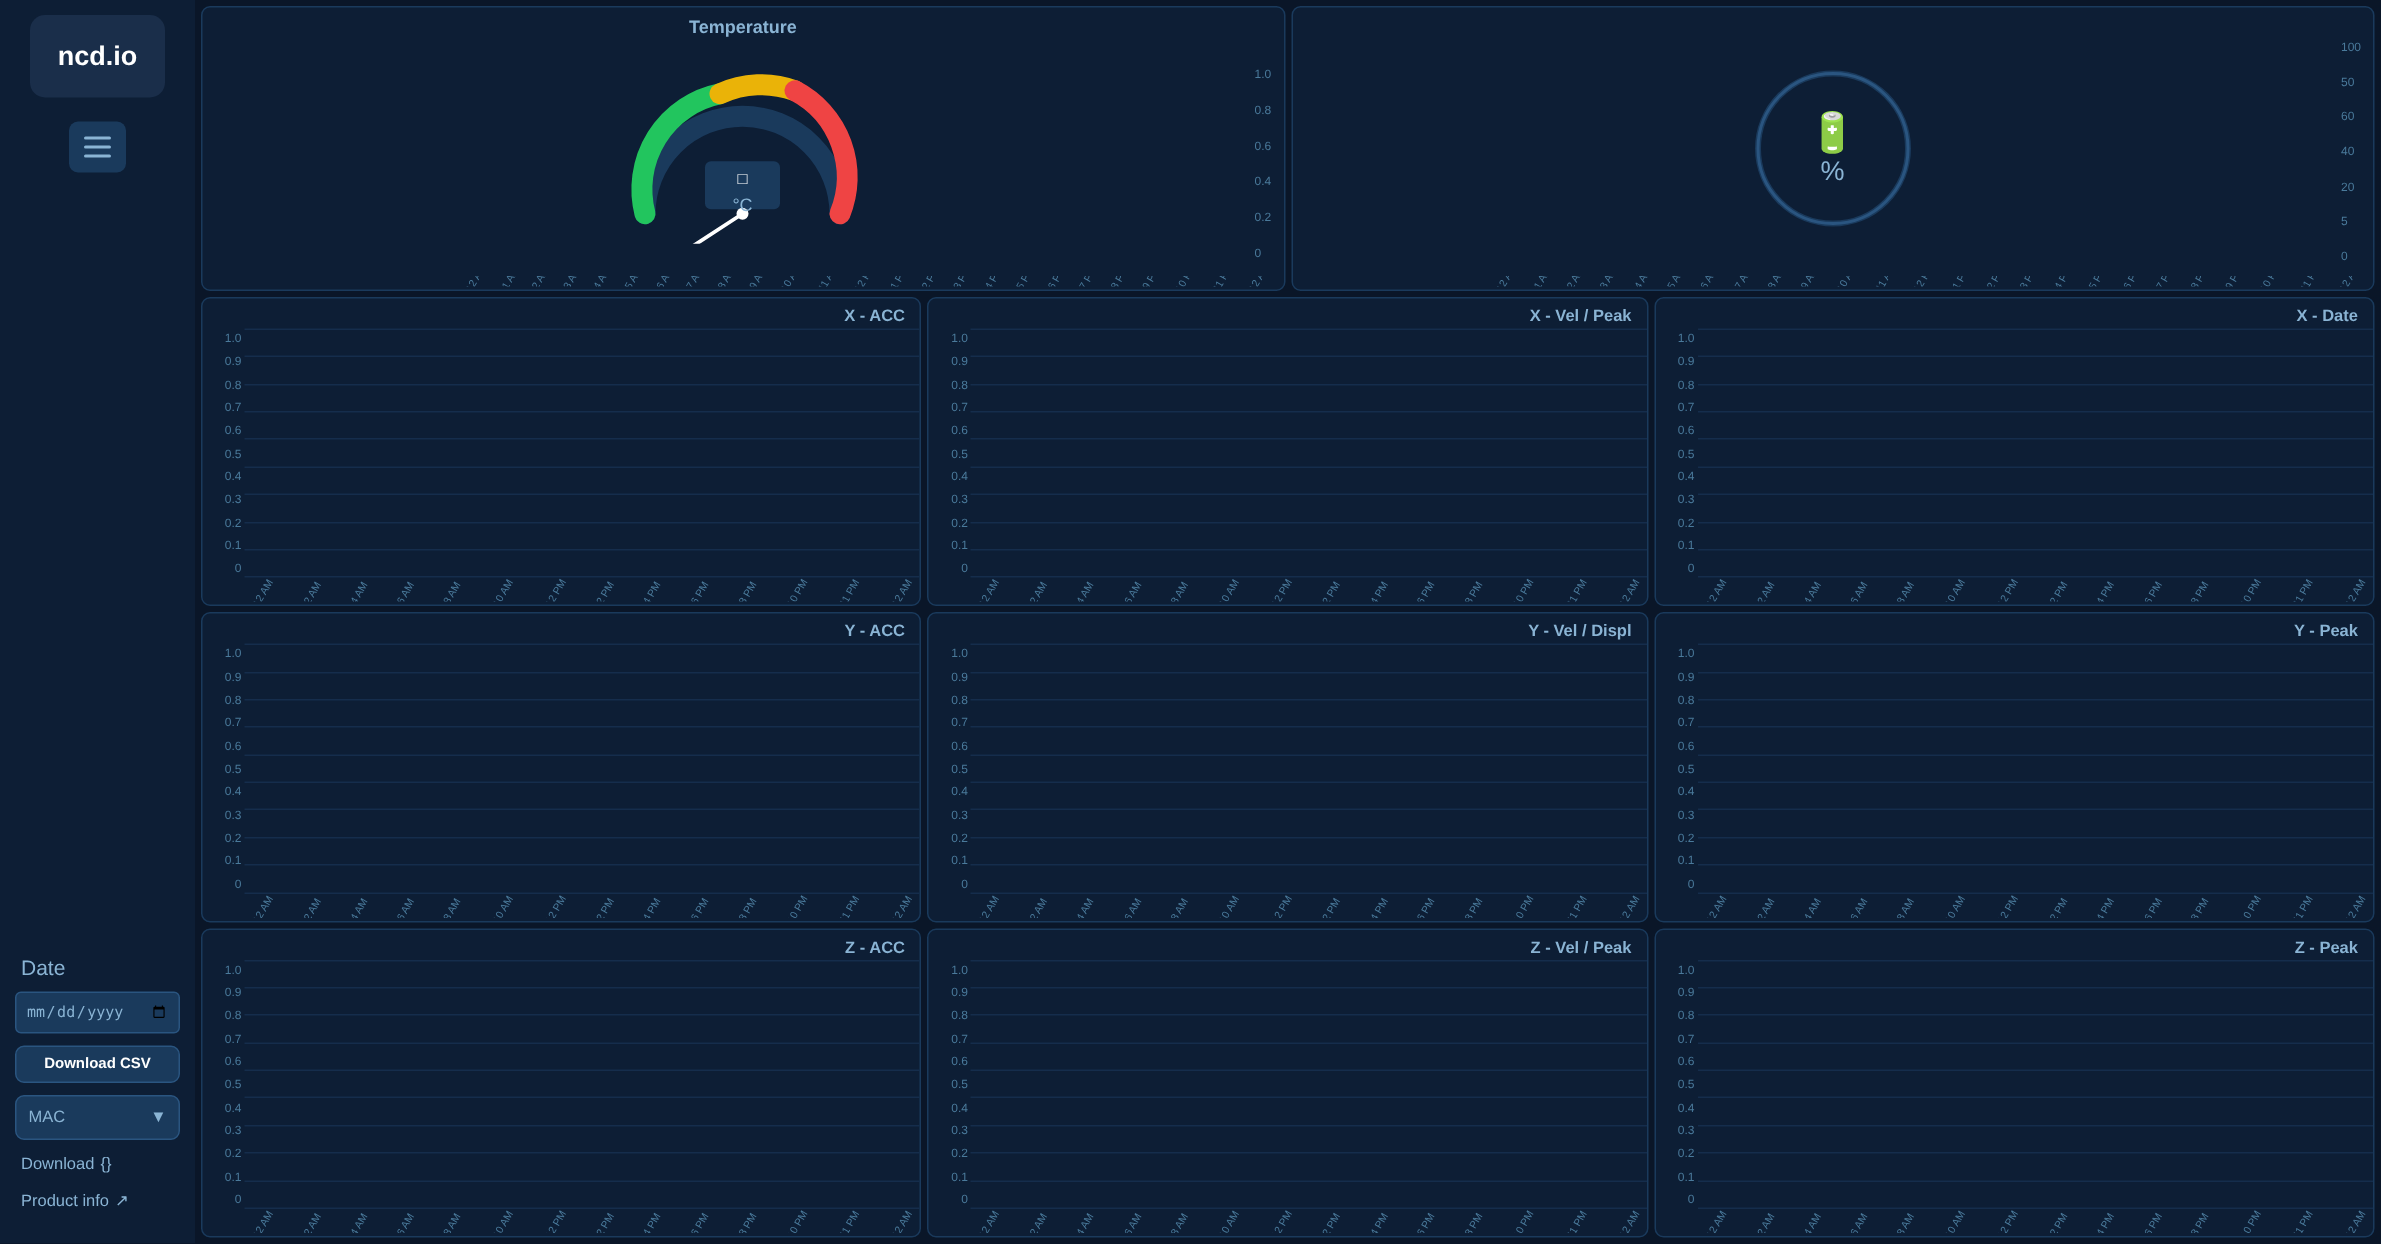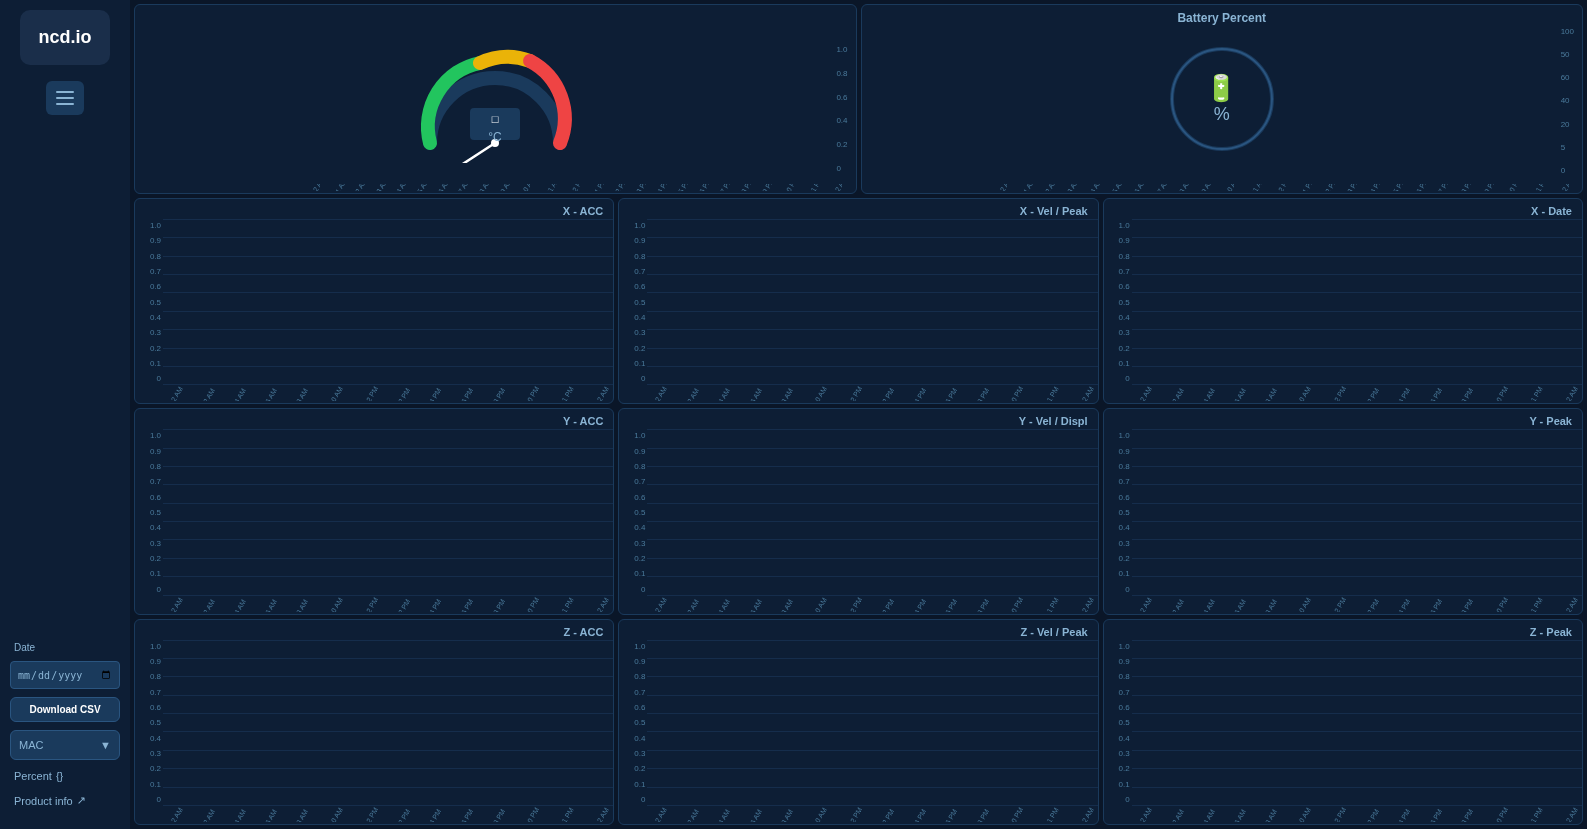--- a/index.html
+++ b/index.html
@@ -61,21 +61,21 @@
     .sidebar-bottom {
       width: 100%;
       display: flex;
       flex-direction: column;
       align-items: center;
       gap: 8px;
       margin-top: auto;
       padding: 0 10px 10px;
     }
     .date-label {
-      font-size: 10px;
+      font-size: 14px;
       color: #8ab4d4;
       align-self: flex-start;
       margin-left: 4px;
     }
     .date-input {
       background: #1a3a5c;
       border: 1px solid #2a5580;
       border-radius: 4px;
       color: #8ab4d4;
       padding: 4px 6px;
@@ -237,36 +237,37 @@
 
   <div class="sidebar-bottom">
     <span class="date-label">Date</span>
     <input class="date-input" type="date" placeholder="mm/dd/yyyy" style="">
     <div class="download-btn">Download CSV</div>
     <div class="mac-select-wrap">
       <span>MAC</span>
       <span class="mac-chevron">▼</span>
     </div>
     <div class="inspect-link">
-      <span>Percent</span>
+      <span>Download</span>
       <span>{}</span>
     </div>
     <div class="product-link">
       <span>Product info</span>
       <span>↗</span>
     </div>
   </div>
 </div>
 
 <div class="main-content">
 
   <div class="top-row">
 
 
     <div class="panel temp-panel" style="position:relative;">
+      <div class="panel-title-left">Temperature</div>
 
       <div class="gauge-container">
         <svg width="170" height="130" viewBox="0 0 170 130">
 
           <path d="M 20 110 A 65 65 0 0 1 150 110" fill="none" stroke="#1a3a5c" stroke-width="14" stroke-linecap="round"></path>
 
           <path d="M 20 110 A 65 65 0 0 1 70 30" fill="none" stroke="#22c55e" stroke-width="14" stroke-linecap="round"></path>
 
           <path d="M 70 30 A 65 65 0 0 1 120 28" fill="none" stroke="#eab308" stroke-width="14" stroke-linecap="round"></path>
 
@@ -314,21 +315,20 @@
         <span style="font-size:7px;color:#4a7a9b;transform:rotate(-60deg);transform-origin:top center;white-space:nowrap;">7 PM</span>
         <span style="font-size:7px;color:#4a7a9b;transform:rotate(-60deg);transform-origin:top center;white-space:nowrap;">8 PM</span>
         <span style="font-size:7px;color:#4a7a9b;transform:rotate(-60deg);transform-origin:top center;white-space:nowrap;">9 PM</span>
         <span style="font-size:7px;color:#4a7a9b;transform:rotate(-60deg);transform-origin:top center;white-space:nowrap;">10 PM</span>
         <span style="font-size:7px;color:#4a7a9b;transform:rotate(-60deg);transform-origin:top center;white-space:nowrap;">11 PM</span>
         <span style="font-size:7px;color:#4a7a9b;transform:rotate(-60deg);transform-origin:top center;white-space:nowrap;">12 AM</span>
       </div>
     </div>
 
     <div class="panel battery-panel" style="position:relative;">
-      <div class="panel-title-left">Battery Percent</div>
 
       <div class="battery-circle-container">
         <svg width="120" height="120" viewBox="0 0 120 120">
           <circle cx="60" cy="60" r="50" fill="none" stroke="#1a3a5c" stroke-width="4"></circle>
           <circle cx="60" cy="60" r="50" fill="none" stroke="#2a5580" stroke-width="2" stroke-dasharray="314" stroke-dashoffset="0"></circle>
         </svg>
         <div style="position:absolute;top:50%;left:50%;transform:translate(-50%,-50%);display:flex;flex-direction:column;align-items:center;">
           <span style="font-size:26px;color:#8ab4d4;">🔋</span>
           <span style="font-size:18px;color:#8ab4d4;">%</span>
         </div>

